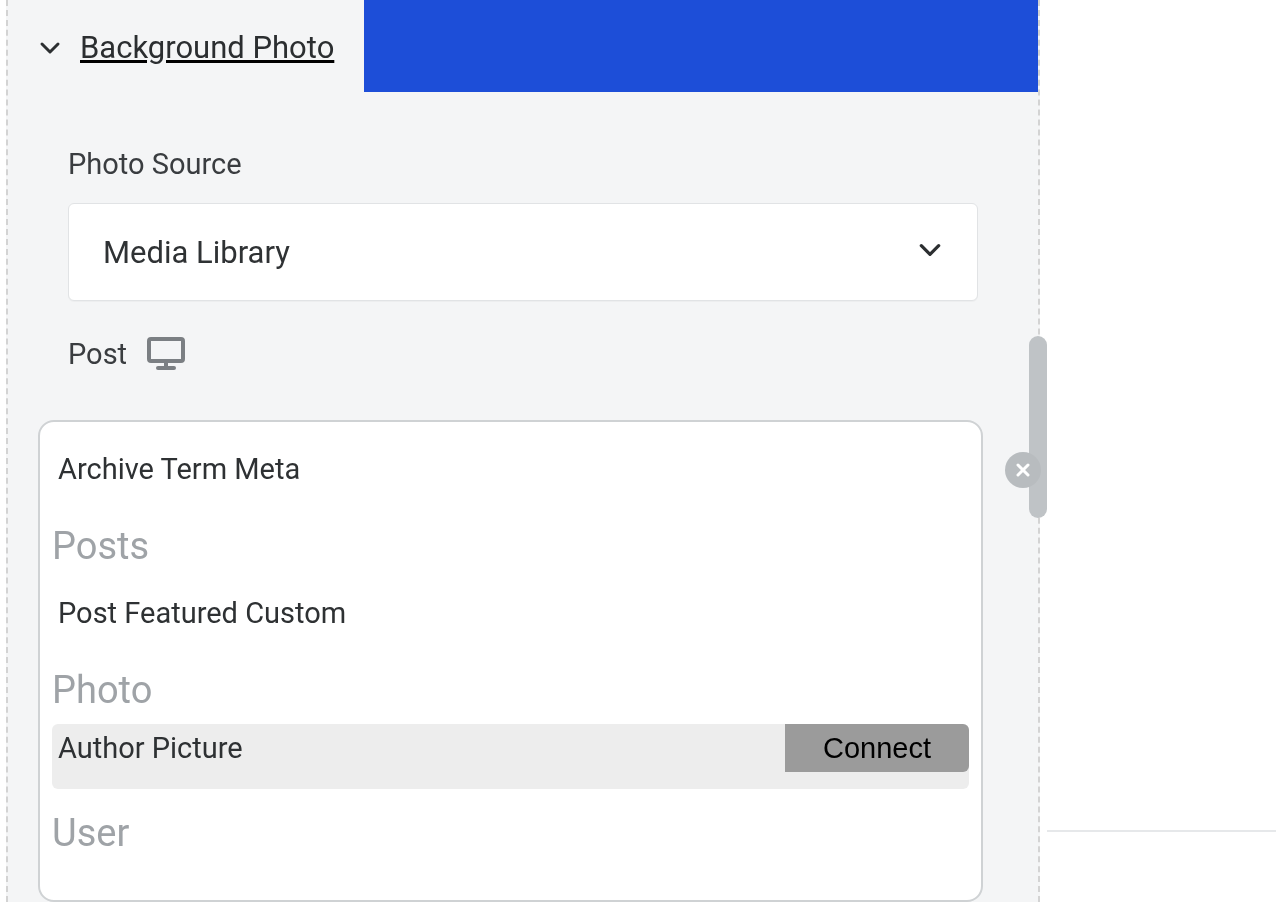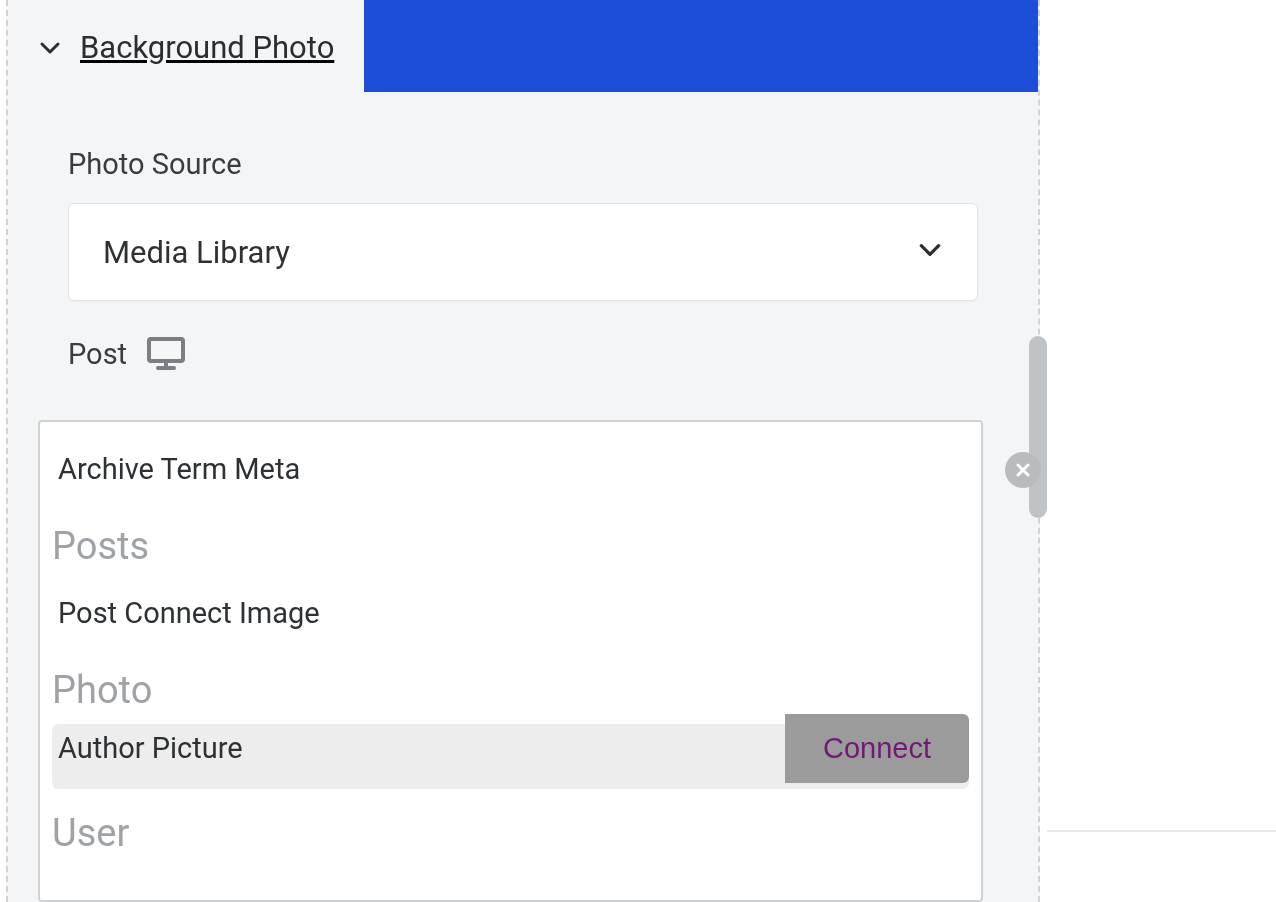--- a/index.html
+++ b/index.html
@@ -94,21 +94,21 @@
       align-items: center;
       justify-content: center;
     }
     .dropdown {
       position: absolute;
       left: 30px;
       top: 420px;
       width: 945px;
       background: #ffffff;
       border: 2px solid #cfd2d4;
-      border-radius: 4px;
+      border-radius: 16px;
       padding: 14px 12px 0 12px;
       overflow: hidden;
       height: 482px;
     }
     .dropdown-item {
       font-size: 29px;
       color: #2e3133;
       padding: 16px 6px 16px 6px;
       cursor: pointer;
       display: flex;
@@ -126,24 +126,24 @@
       padding-right: 0;
       height: 65px;
       padding-top: 0;
       padding-bottom: 17px;
     }
     .dropdown-item.hovered .item-text {
       flex: 1;
     }
     .connect-btn {
       background: #9b9b9b;
-      color: #701a75;
+      color: #000000;
       font-size: 29px;
       padding: 0 38px;
-      height: 69px;
+      height: 48px;
       border-radius: 0 6px 6px 0;
       border: none;
       display: flex;
       align-items: center;
       cursor: pointer;
       margin-left: 6px;
     }
     .close-badge {
       position: absolute;
       right: -3px;
@@ -241,21 +241,21 @@
   </div>
 
   <div class="dropdown">
     <div class="dropdown-item">
       <span class="item-text">Archive Term Meta</span>
     </div>
 
     <div class="dd-section">
       <div class="dropdown-group-label">Posts</div>
       <div class="dropdown-item">
-        <span class="item-text">Post Connect Image</span>
+        <span class="item-text">Post Featured Custom</span>
       </div>
     </div>
 
     <div class="dd-section">
       <div class="dropdown-group-label">Photo</div>
       <div class="dropdown-item hovered">
         <span class="item-text">Author Picture</span>
         <button class="connect-btn">Connect</button>
       </div>
     </div>

